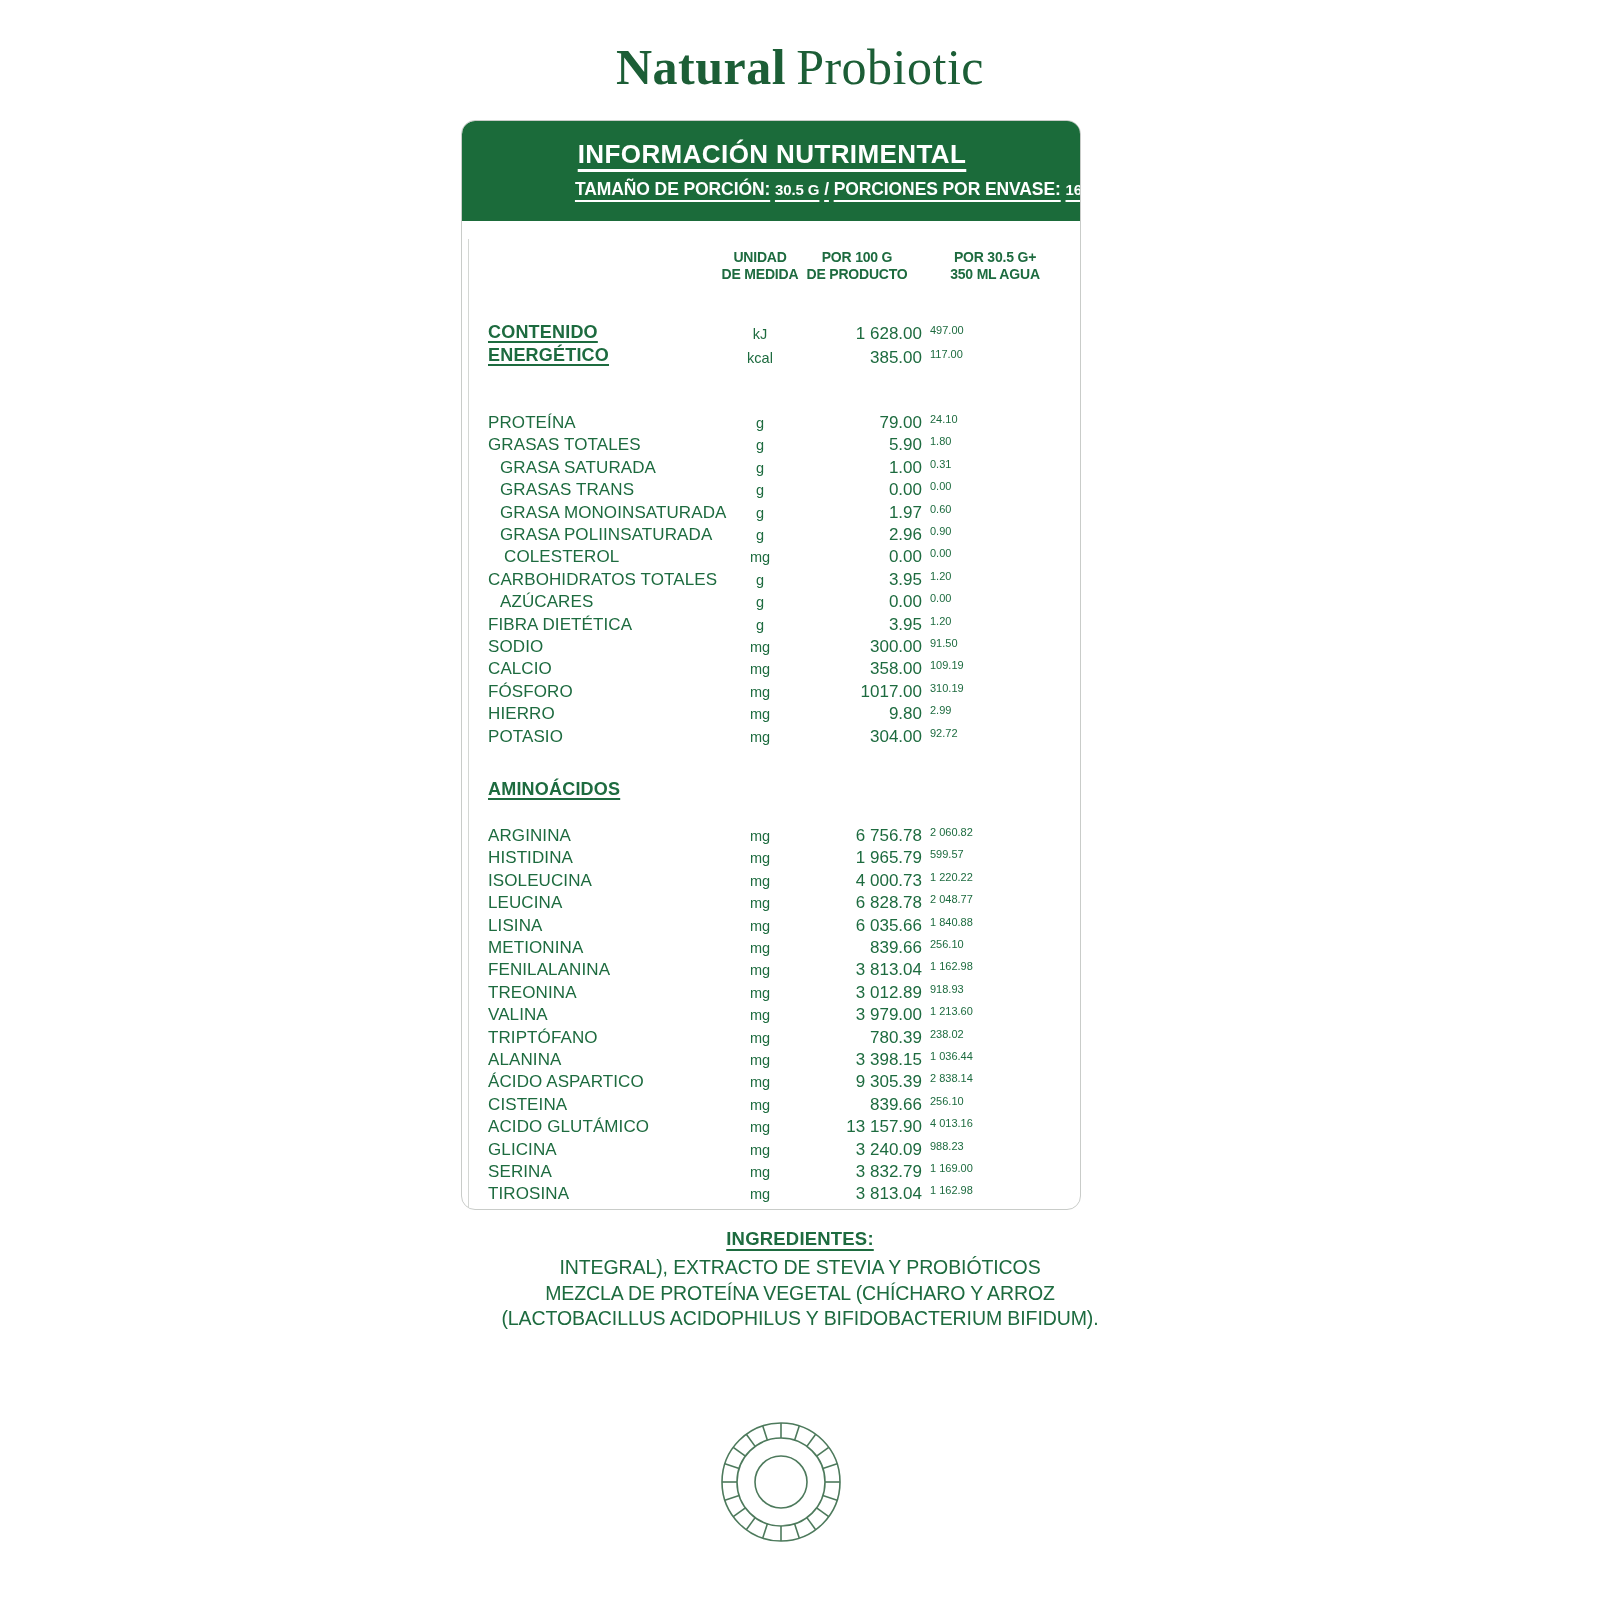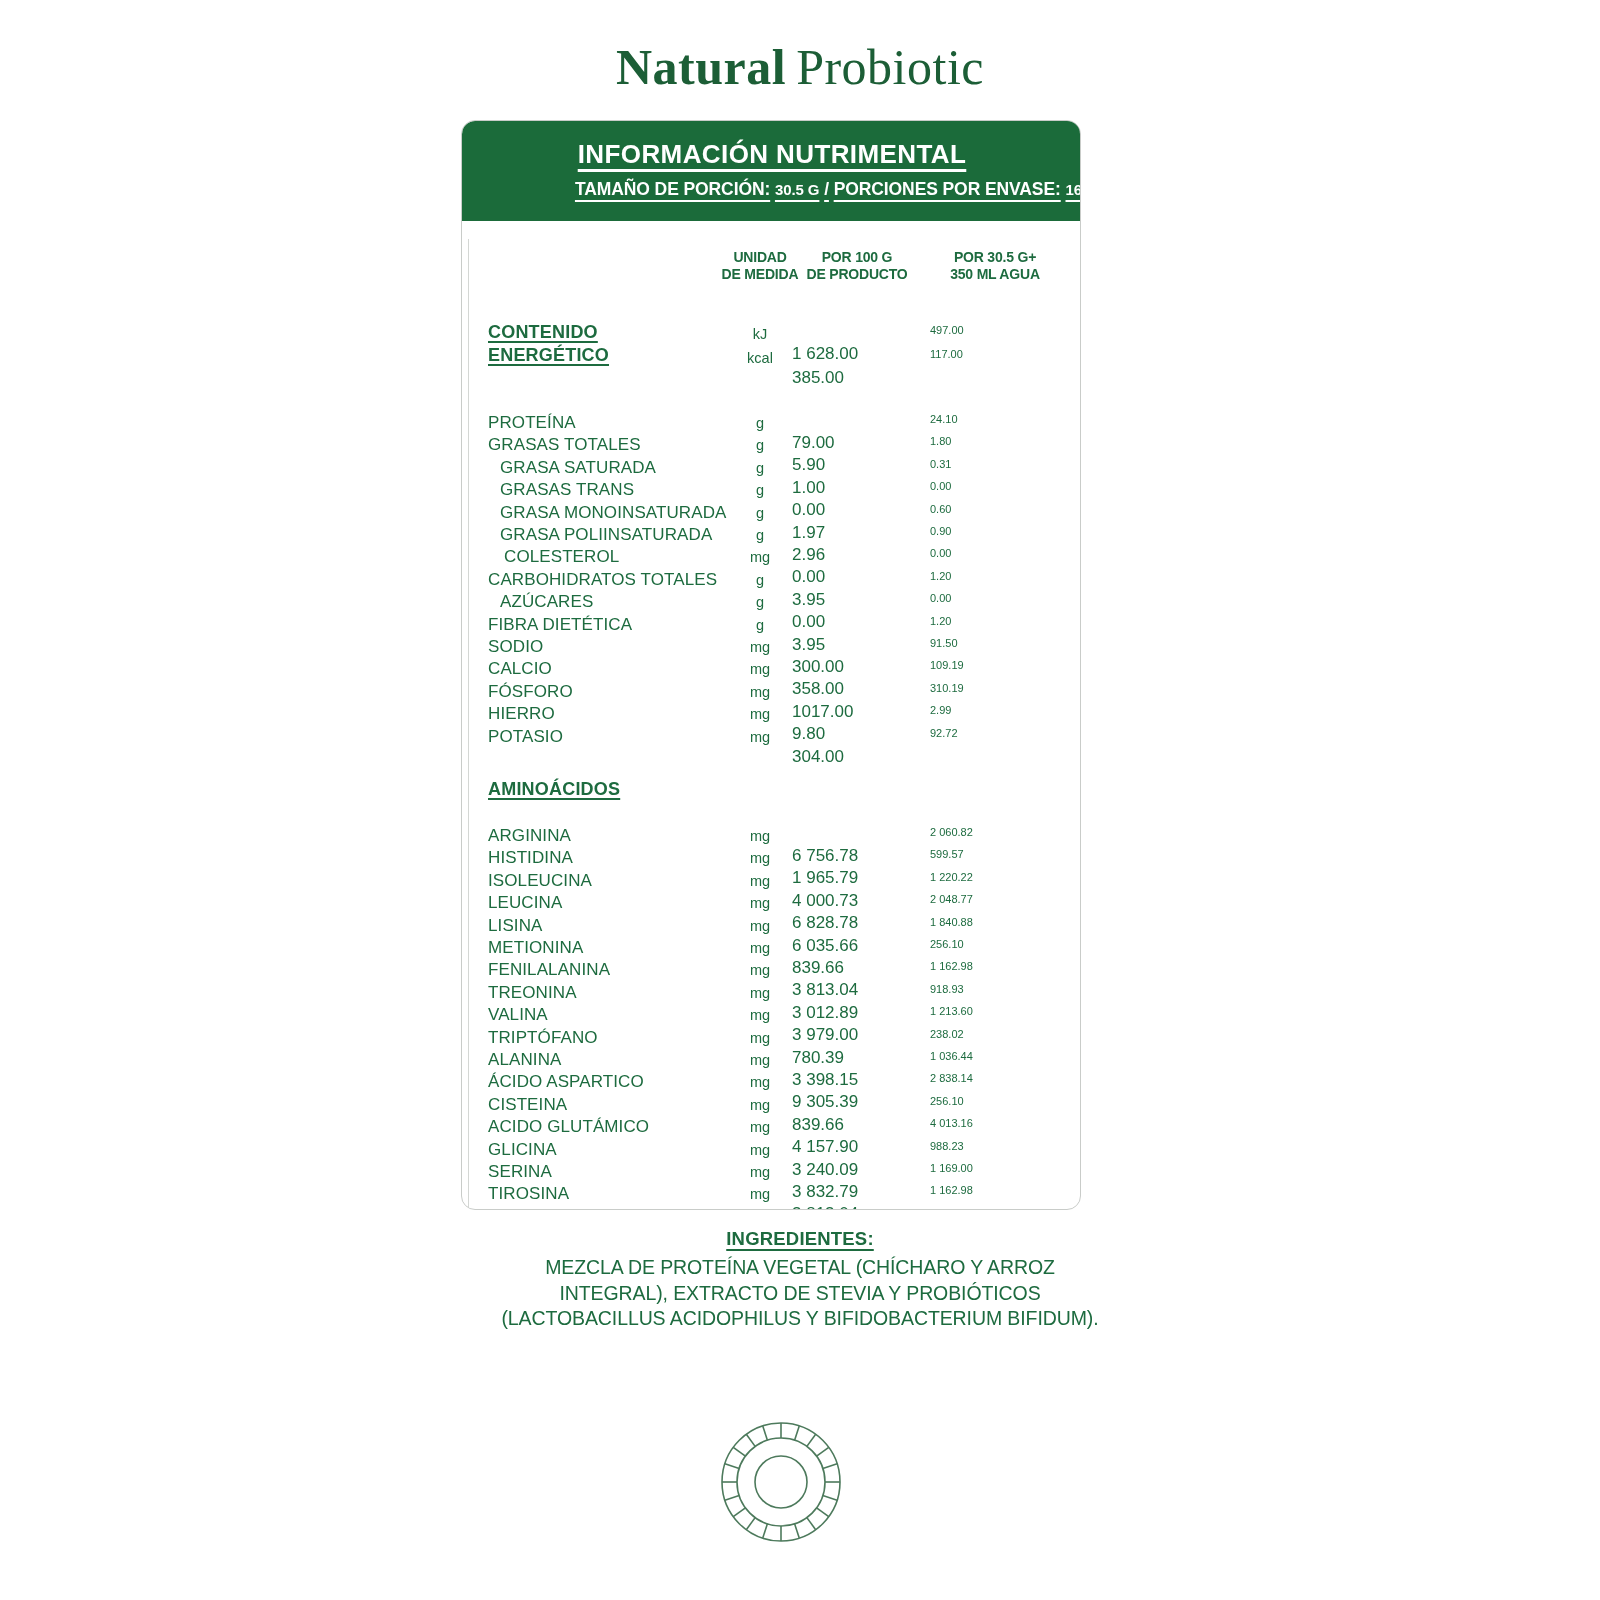--- a/index.html
+++ b/index.html
@@ -128,23 +128,22 @@
     top: 2px;
     width: 80px;
     text-align: center;
     font-size: 14.5px;
   }
   .c-v1 {
     position: absolute;
     left: 330px;
     top: 0;
     width: 130px;
-    text-align: left;
+    text-align: right;
     font-size: 17px;
-    margin-top: 20px;
   }
   .c-v2 {
     position: absolute;
     left: 468px;
     top: 0;
     width: 130px;
     text-align: left;
     font-size: 11px;
   }
   .indent1 .c-name { left: 38px; }
@@ -454,21 +453,21 @@
         </div>
         <div class="row" style="position: absolute; left: 0px; top: 873.8px; width: 620px;">
           <div class="c-name">CISTEINA</div>
           <div class="c-unit">mg</div>
           <div class="c-v1">839.66</div>
           <div class="c-v2">256.10</div>
         </div>
         <div class="row" style="position: absolute; left: 0px; top: 896.2px; width: 620px;">
           <div class="c-name">ACIDO GLUTÁMICO</div>
           <div class="c-unit">mg</div>
-          <div class="c-v1">4 157.90</div>
+          <div class="c-v1">13 157.90</div>
           <div class="c-v2">4 013.16</div>
         </div>
         <div class="row" style="position: absolute; left: 0px; top: 918.6px; width: 620px;">
           <div class="c-name">GLICINA</div>
           <div class="c-unit">mg</div>
           <div class="c-v1">3 240.09</div>
           <div class="c-v2">988.23</div>
         </div>
         <div class="row" style="position: absolute; left: 0px; top: 941px; width: 620px;">
           <div class="c-name">SERINA</div>
@@ -488,22 +487,22 @@
           <div class="c-v1">3 511.75</div>
           <div class="c-v2">1 071.08</div>
         </div>
       </div>
 
   </div>
 
   <div class="ingredients">
     <div class="ing-title">INGREDIENTES:</div>
     <div class="ing-body" id="ing-body">
+        <span>INTEGRAL), EXTRACTO DE STEVIA Y PROBIÓTICOS</span>
         <span>MEZCLA DE PROTEÍNA VEGETAL (CHÍCHARO Y ARROZ</span>
-        <span>INTEGRAL), EXTRACTO DE STEVIA Y PROBIÓTICOS</span>
         <span>(LACTOBACILLUS ACIDOPHILUS Y BIFIDOBACTERIUM BIFIDUM).</span>
       </div>
   </div>
 
   <div class="emblem">
     <svg viewBox="0 0 128 128" width="128" height="128" aria-hidden="true">
       <g fill="none" stroke="#4d7a5c" stroke-width="1.6">
         <circle cx="64" cy="64" r="59"></circle>
         <circle cx="64" cy="64" r="44"></circle>
         <circle cx="64" cy="64" r="26"></circle>

